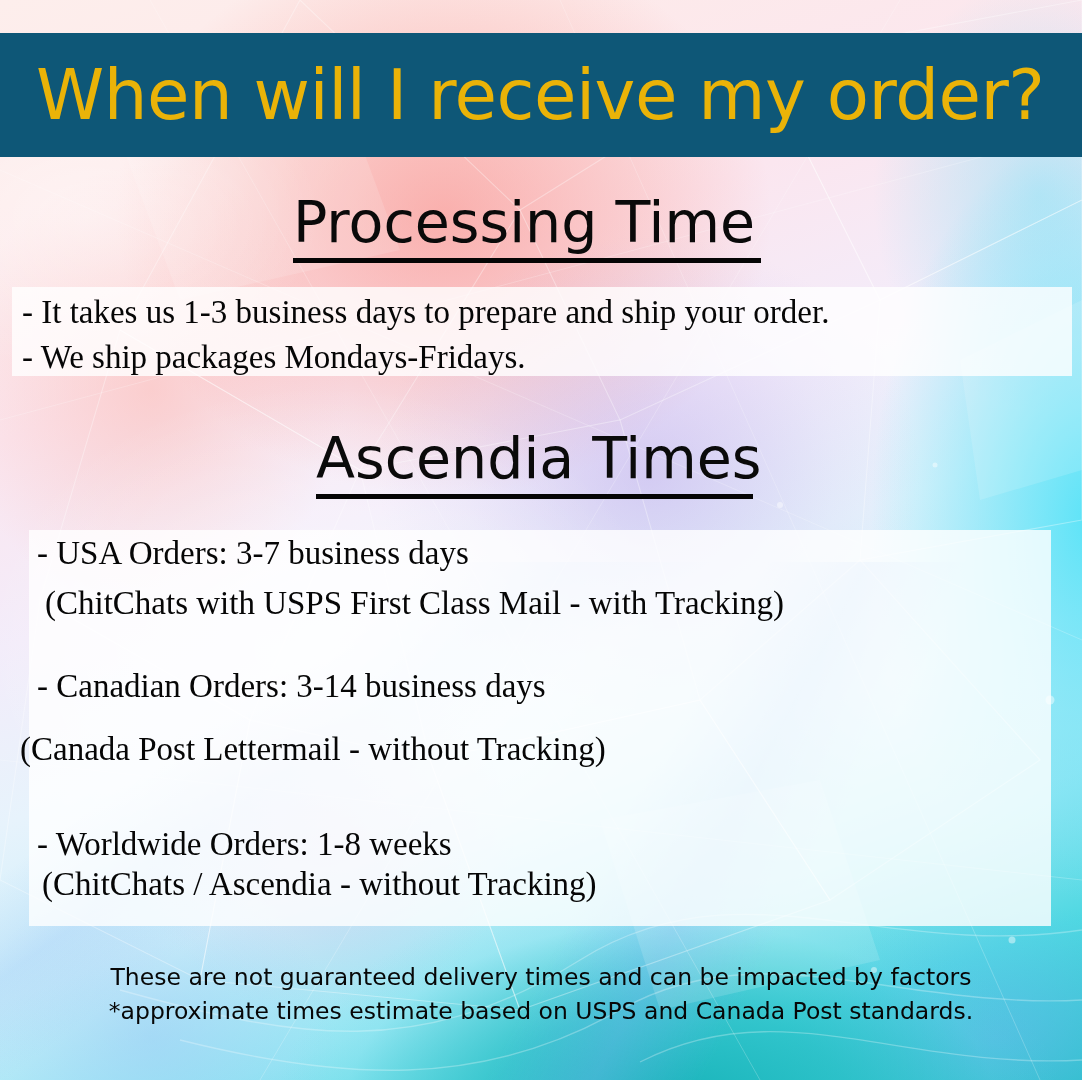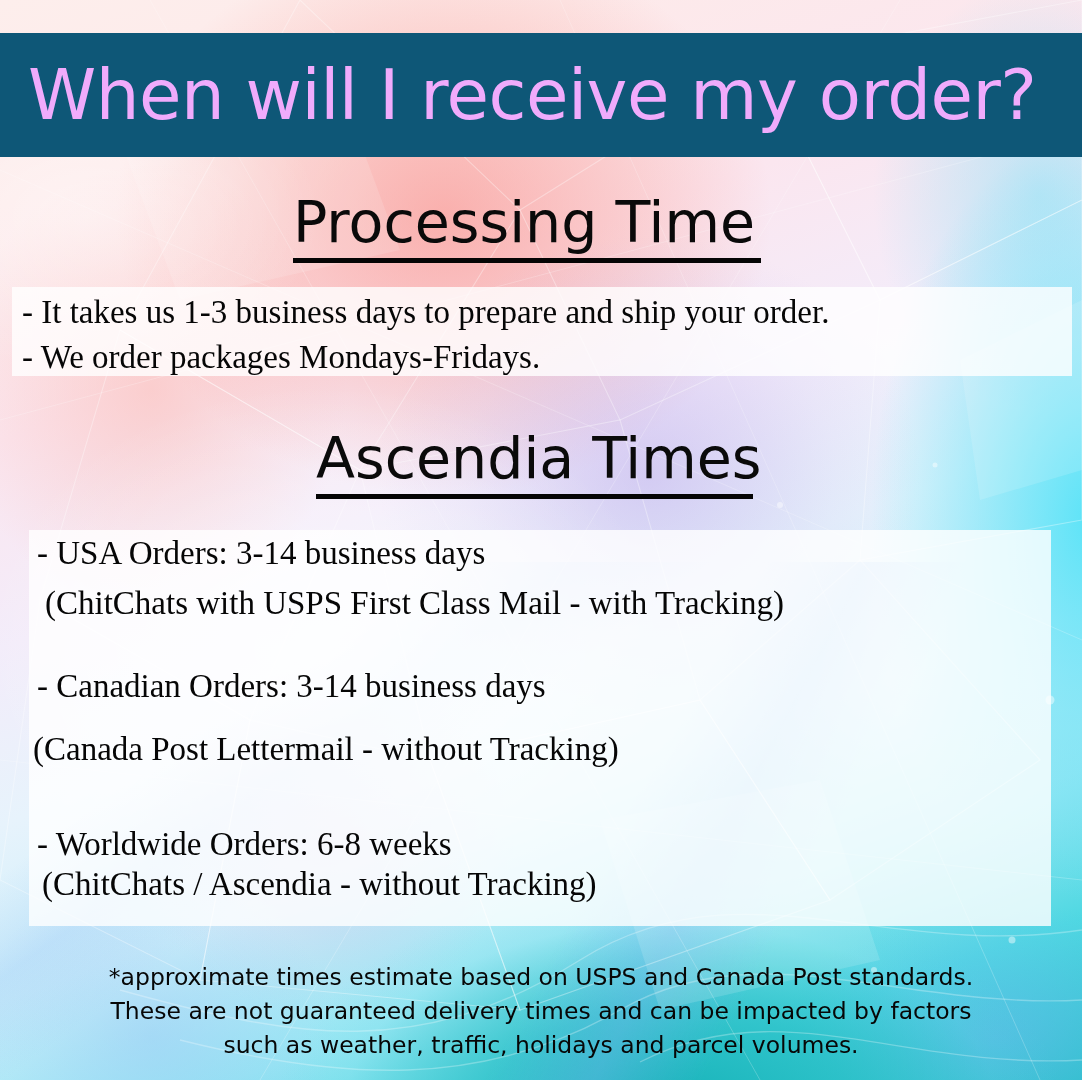--- a/index.html
+++ b/index.html
@@ -86,23 +86,23 @@
   
   .title-banner {
     position: absolute;
     left: 0; top: 33px;
     width: 1082px; height: 124px;
     background: #0e5777;
     display: flex;
     align-items: center;
   }
   .title-banner h1 {
-    margin: 0;
+    margin: 8px;
     padding: 0 0 0 28px;
-    color: #f0abfc;
+    color: #eab308;
     font-weight: 400;
     font-size: 69px;
     line-height: 1;
     letter-spacing: -0.5px;
     white-space: nowrap;
     font-family: "DejaVu Sans", sans-serif;
   }
 
   
   .section-heading {
@@ -149,21 +149,21 @@
     font-family: Liberation Serif, serif;
   }
   .body-line.ind {  }
 
   #p-line-1 { left: 22px;  top: 296px; }
   #p-line-2 { left: 22px;  top: 341px; }
 
   #s1-line-1 { left: 37px; top: 537px; }
   #s1-line-2 { left: 45px; top: 587px; }
   #s2-line-1 { left: 37px; top: 670px; }
-  #s2-line-2 { left: 33px; top: 733px; }
+  #s2-line-2 { left: 20px; top: 733px; }
   #s3-line-1 { left: 37px; top: 828px; }
   #s3-line-2 { left: 42px; top: 868px; }
 
   
   #disclaimer {
     position: absolute;
     left: 0; top: 960px;
     width: 1082px;
     text-align: center;
     color: #070707;
@@ -237,38 +237,37 @@
     </div>
 
     <div class="section-heading" id="heading-processing">
       <span>Processing Time</span>
       <span class="rule"></span>
     </div>
 
     <div class="text-band" id="band-processing"></div>
 
     <div class="body-line" id="p-line-1">- It takes us 1-3 business days to prepare and ship your order.</div>
-    <div class="body-line" id="p-line-2">- We order packages Mondays-Fridays.</div>
+    <div class="body-line" id="p-line-2">- We ship packages Mondays-Fridays.</div>
 
     <div class="section-heading" id="heading-shipping">
       <span>Ascendia Times</span>
       <span class="rule"></span>
     </div>
 
     <div class="text-band" id="band-shipping"></div>
 
-    <div class="body-line" id="s1-line-1">- USA Orders: 3-14 business days</div>
+    <div class="body-line" id="s1-line-1">- USA Orders: 3-7 business days</div>
     <div class="body-line ind" id="s1-line-2">(ChitChats with USPS First Class Mail - with Tracking)</div>
 
     <div class="body-line" id="s2-line-1">- Canadian Orders: 3-14 business days</div>
     <div class="body-line ind" id="s2-line-2">(Canada Post Lettermail - without Tracking)</div>
 
-    <div class="body-line" id="s3-line-1">- Worldwide Orders: 6-8 weeks</div>
+    <div class="body-line" id="s3-line-1">- Worldwide Orders: 1-8 weeks</div>
     <div class="body-line ind" id="s3-line-2">(ChitChats / Ascendia - without Tracking)</div>
 
     <div id="disclaimer">
+      <span>These are not guaranteed delivery times and can be impacted by factors</span>
       <span>*approximate times estimate based on USPS and Canada Post standards.</span>
-      <span>These are not guaranteed delivery times and can be impacted by factors</span>
-      <span>such as weather, traffic, holidays and parcel volumes.</span>
     </div>
 
   </div>
 </div>
 
 </body></html>

